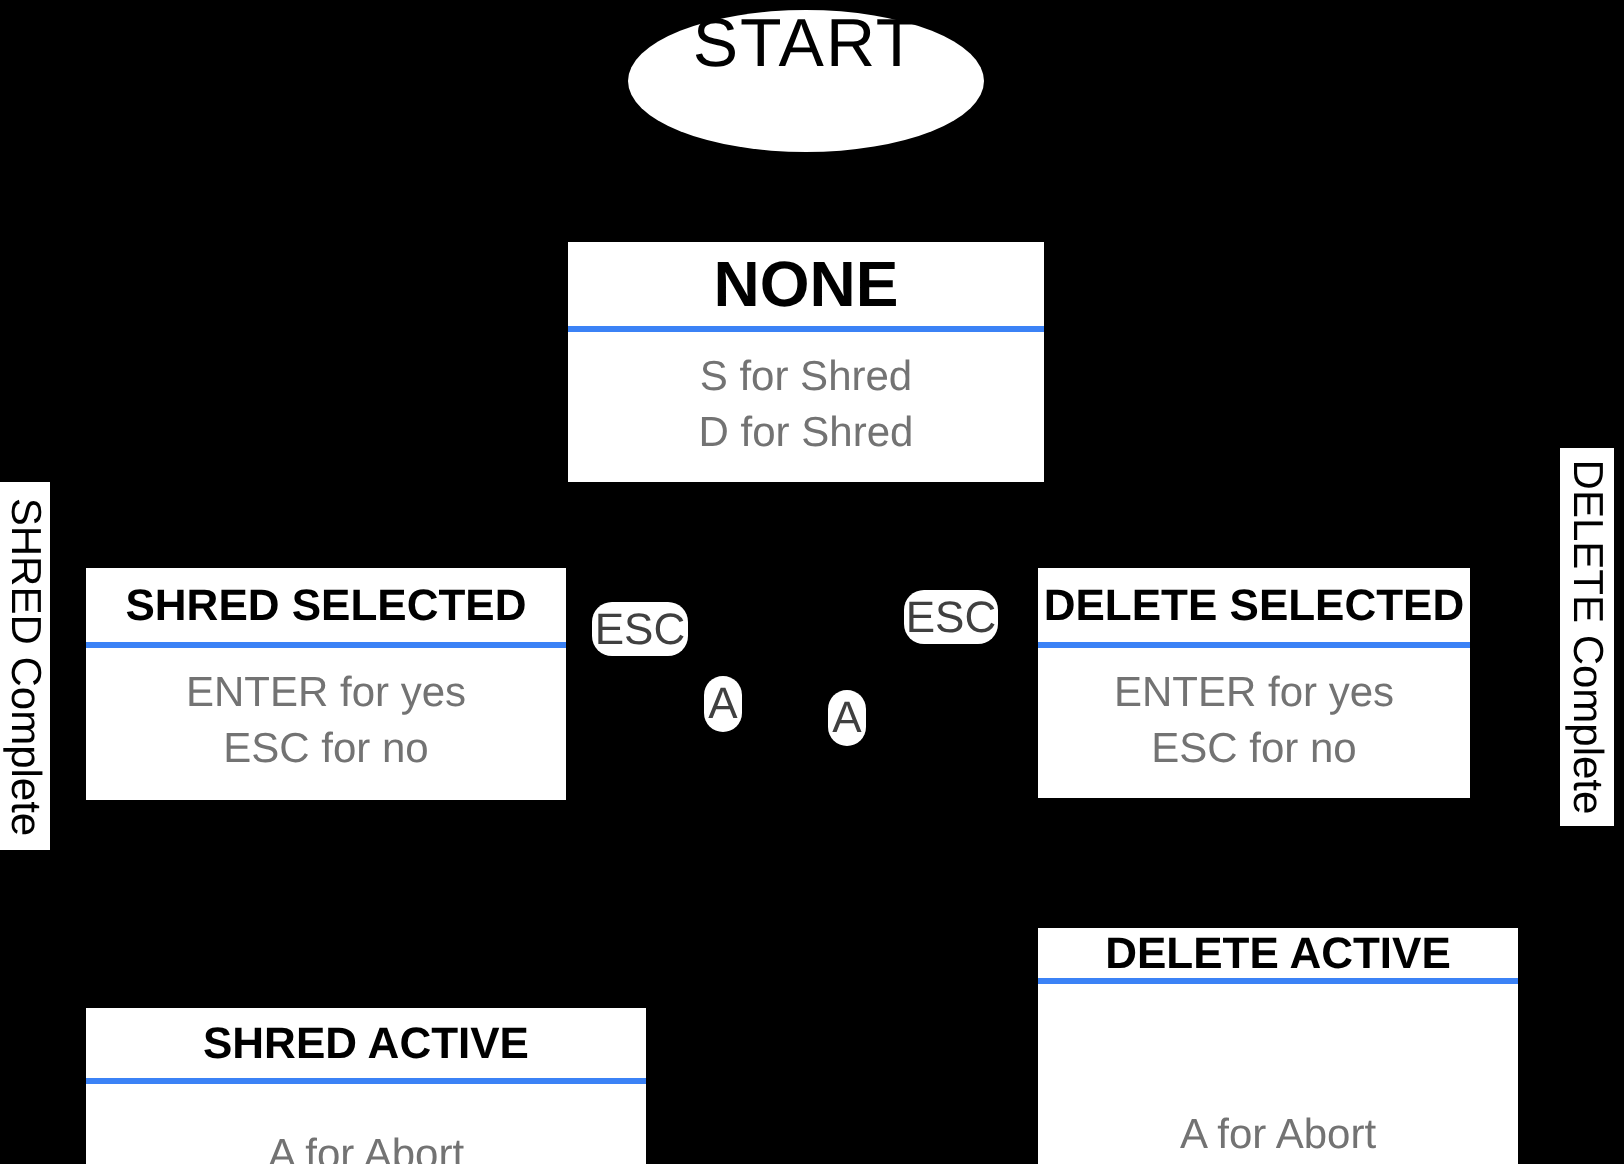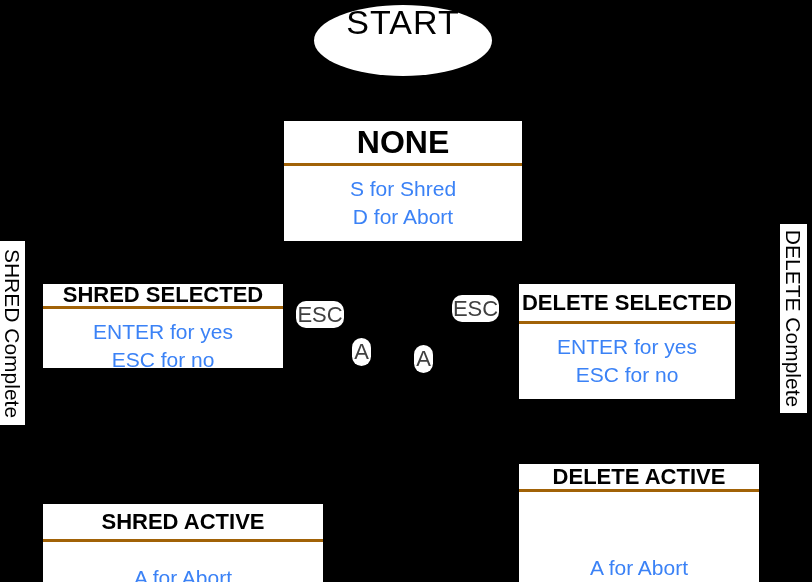--- a/index.html
+++ b/index.html
@@ -40,53 +40,53 @@
   .state-box {
     position: absolute;
     background: #ffffff;
     color: #000000;
     box-sizing: border-box;
     display: flex;
     flex-direction: column;
   }
   .state-title-wrap {
     box-sizing: border-box;
-    border-bottom: 3px solid #a16207;
+    border-bottom: 3px solid #3b82f6;
     display: flex;
     align-items: center;
     justify-content: center;
   }
   .state-title {
     font-weight: bold;
     color: #000000;
     line-height: 1;
     text-align: center;
   }
   .state-body {
     flex: 1;
     display: flex;
     flex-direction: column;
     align-items: center;
     justify-content: flex-start;
     padding-top: 9px;
   }
   .state-line {
     font-size: 21px;
-    color: #3b82f6;
+    color: #737373;
     line-height: 1.32;
     text-align: right;
     white-space: nowrap;
   }
 
   
   #box-none        { left: 284px; top: 121px;  width: 238px; height: 120px; }
   #box-none .state-title-wrap { height: 45px; }
   #box-none .state-title { font-size: 32px; }
 
-  #box-shred-selected  { left: 43px;  top: 284px; width: 240px; height: 84px; }
+  #box-shred-selected  { left: 43px;  top: 284px; width: 240px; height: 116px; }
   #box-delete-selected { left: 519px; top: 284px; width: 216px; height: 115px; }
   #box-shred-selected .state-title-wrap,
   #box-delete-selected .state-title-wrap { height: 40px; }
   #box-shred-selected .state-title,
   #box-delete-selected .state-title { font-size: 22px; }
 
   #box-shred-active  { left: 43px;  top: 464px; width: 280px; height: 118px; margin-top: 40px; }
   #box-delete-active { left: 519px; top: 464px; width: 240px; height: 118px; gap: 40px; }
   #box-shred-active .state-title-wrap,
   #box-delete-active .state-title-wrap { height: 38px; }
@@ -144,21 +144,21 @@
   <div class="terminal" id="node-start" style="left:314px; top:5px; width:178px; height:71px;">
     <div class="terminal-label">START</div>
   </div>
 
   <div class="state-box" id="box-none">
     <div class="state-title-wrap">
       <div class="state-title">NONE</div>
     </div>
     <div class="state-body">
       <div class="state-line">S for Shred</div>
-      <div class="state-line">D for Abort</div>
+      <div class="state-line">D for Shred</div>
     </div>
   </div>
 
   <div class="state-box" id="box-shred-selected">
     <div class="state-title-wrap">
       <div class="state-title">SHRED SELECTED</div>
     </div>
     <div class="state-body">
       <div class="state-line">ENTER for yes</div>
       <div class="state-line">ESC for no</div>

